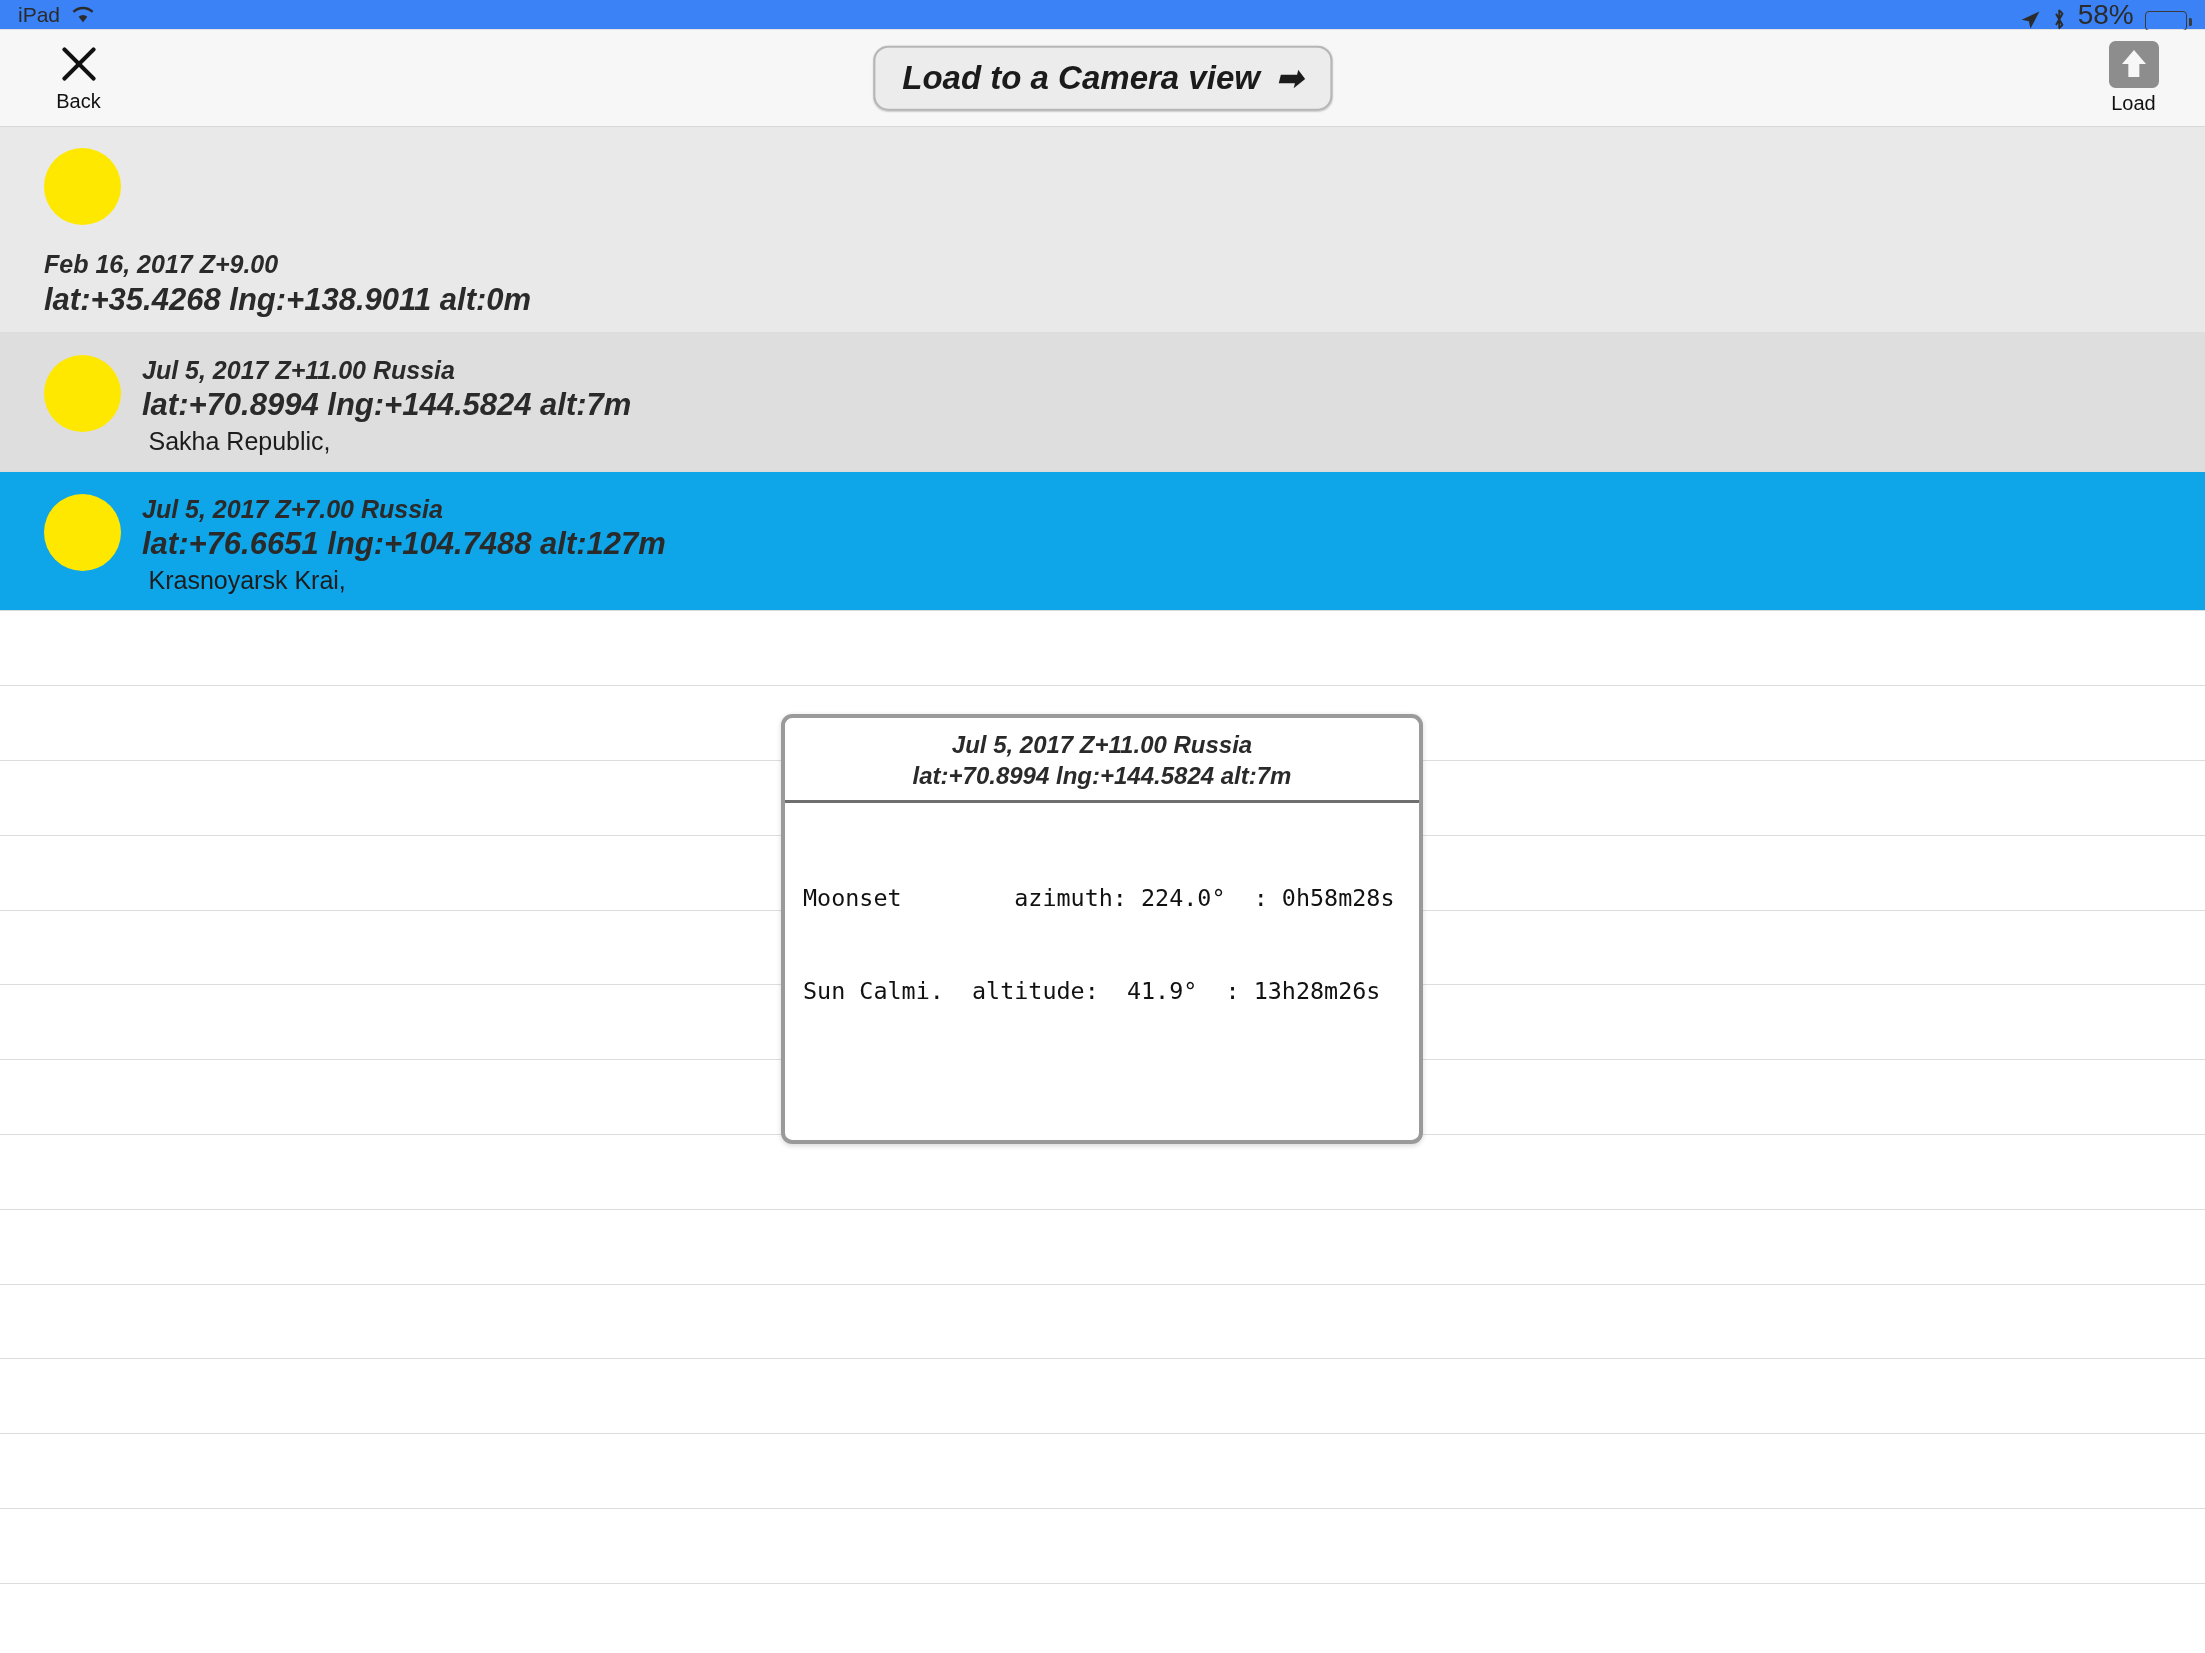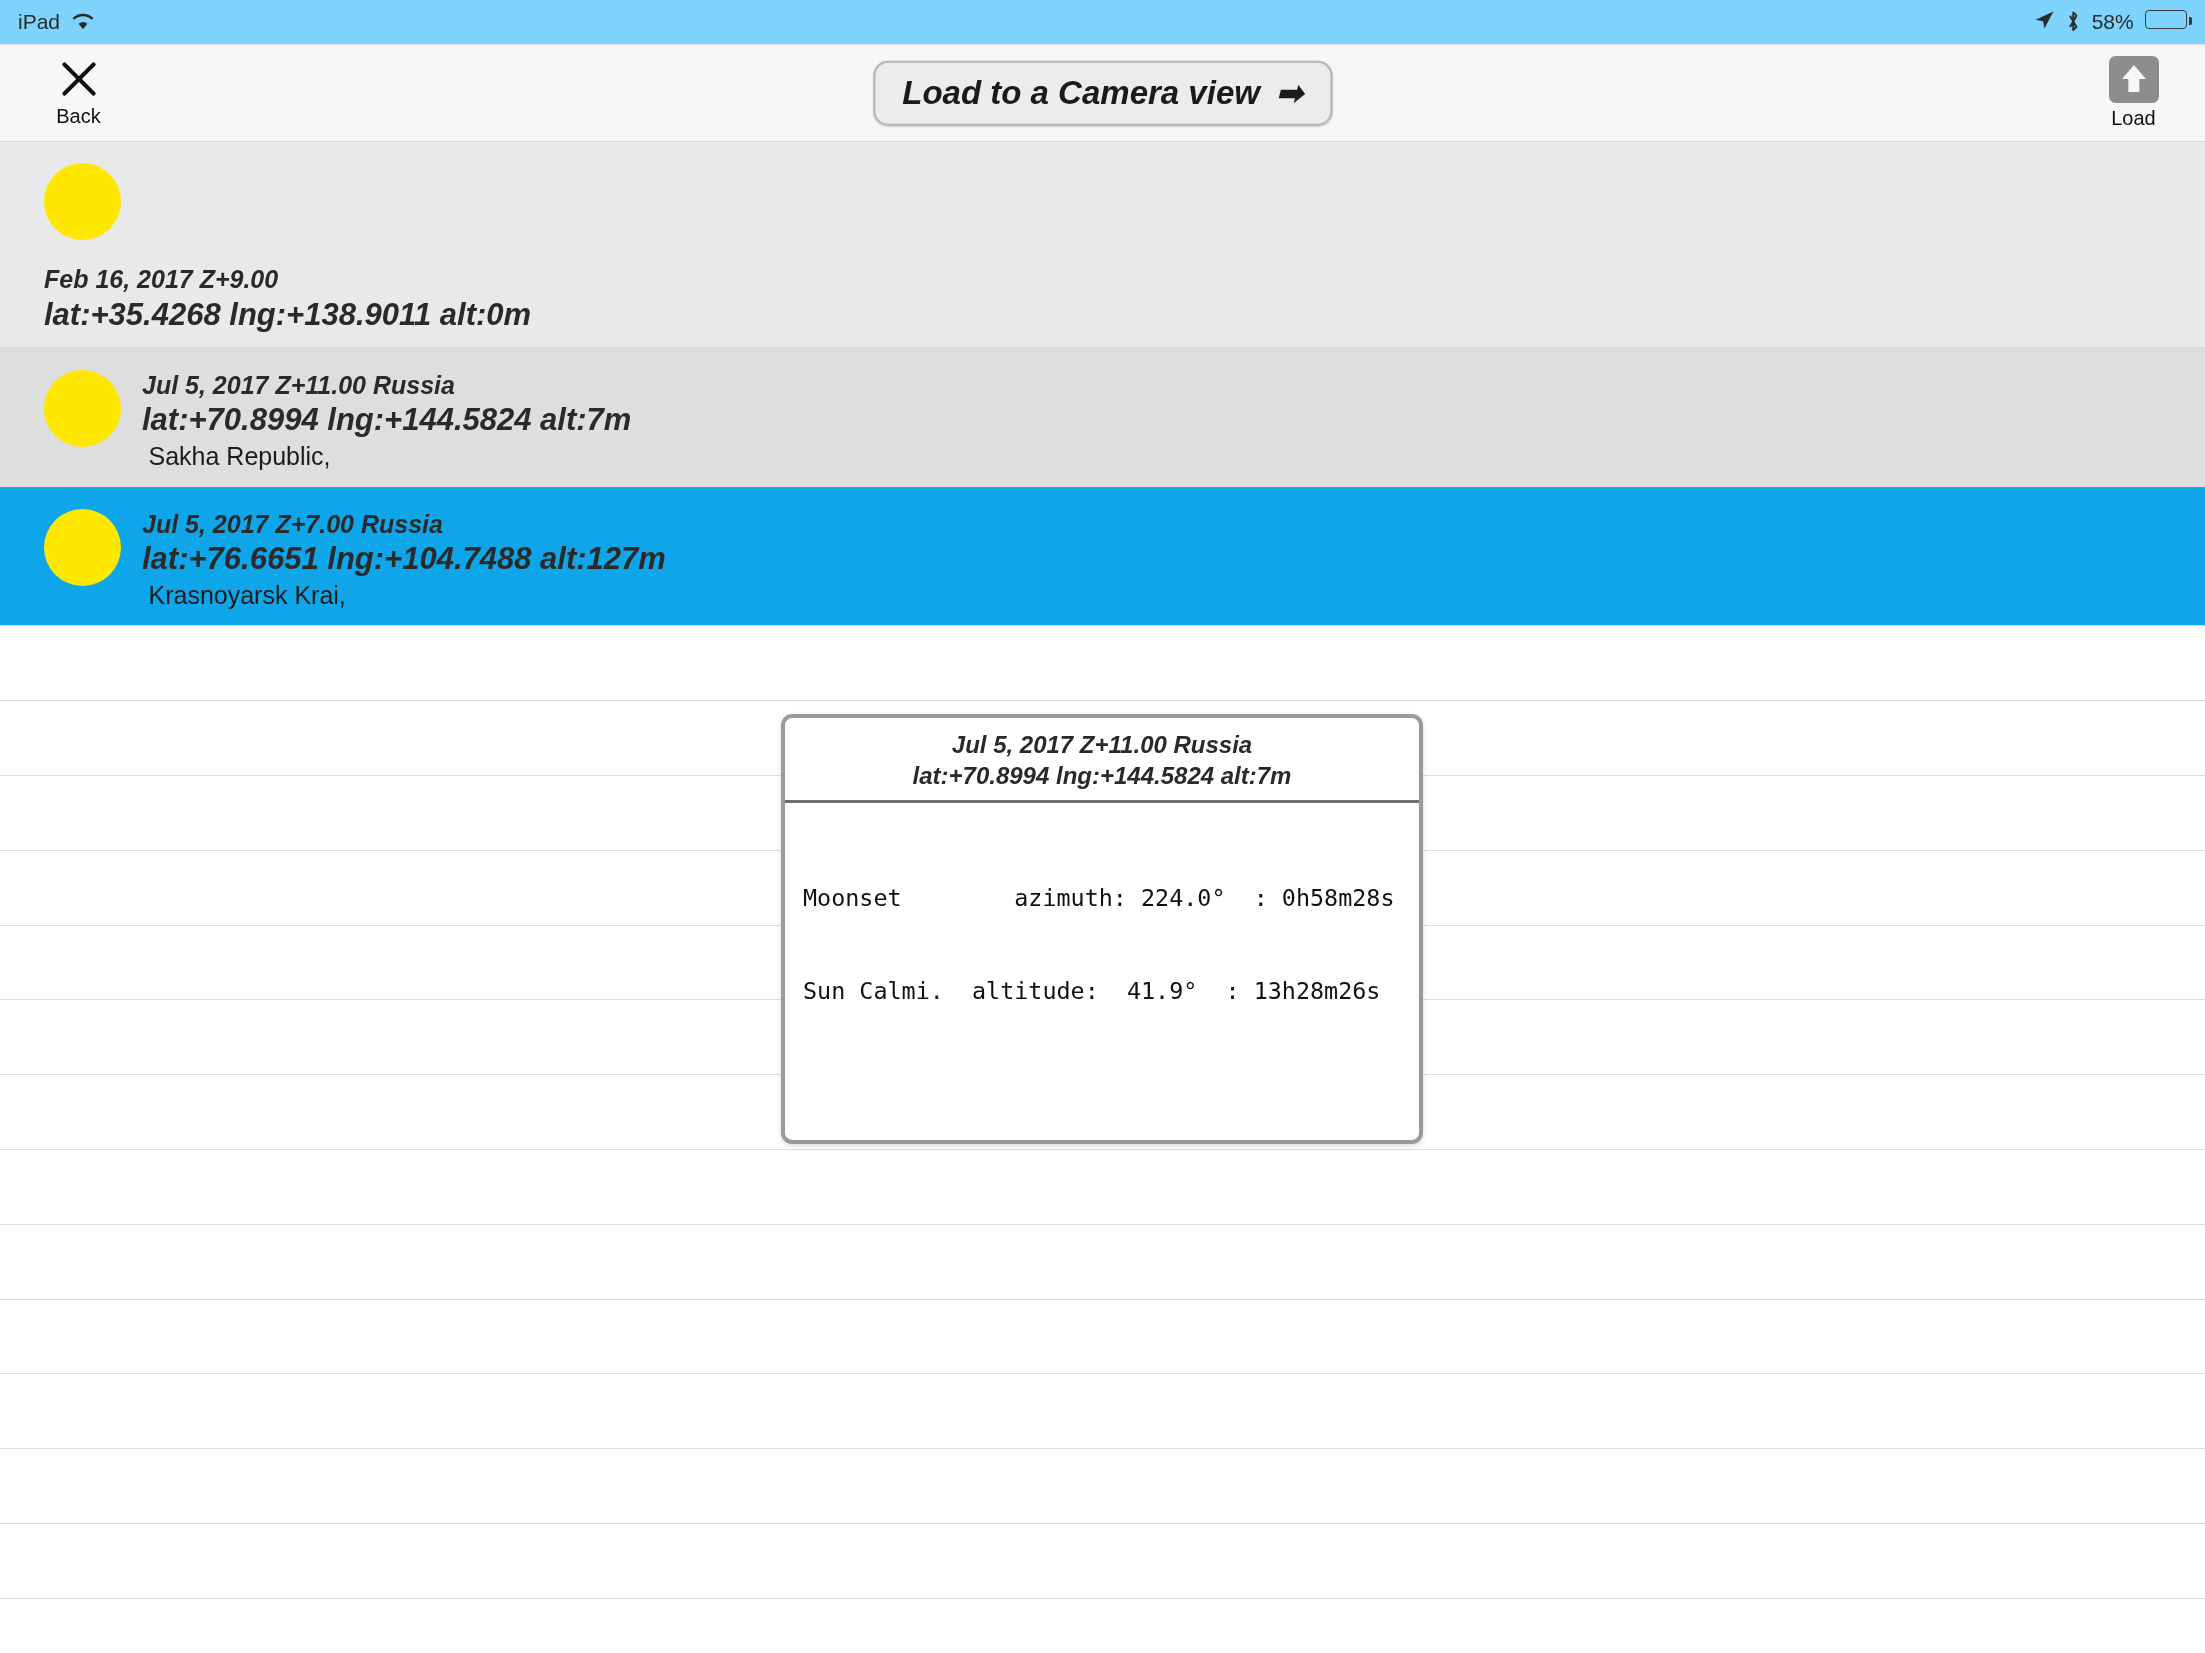--- a/index.html
+++ b/index.html
@@ -7,38 +7,38 @@
     width: 2205px;
     height: 1653px;
     background: #ffffff;
     font-family: "Liberation Sans", sans-serif;
     overflow: hidden;
   }
 
   
   .status-bar {
     position: relative;
-    height: 45px;
-    background: #7dd3fc;
+    height: 30px;
+    background: #3b82f6;
     border-bottom: 0.8px solid #e2e2e2;
     display: flex;
     align-items: center;
     padding: 0 18px;
     font-size: 21px;
     color: #2b2b2b;
   }
   .status-left { display: flex; align-items: center; gap: 11.3px; }
   .status-center {
     position: absolute; left: 0; right: 0; text-align: center;
     font-size: 22.6px; font-weight: 400; color: #1d1d1d;
     pointer-events: none;
   }
   .status-right {
-    margin-left: auto; display: flex; align-items: flex-start; gap: 11.3px;
-    font-size: 21px;
+    margin-left: auto; display: flex; align-items: flex-end; gap: 11.3px;
+    font-size: 28px;
   }
   .wifi-icon svg, .loc-icon svg, .bt-icon svg { display: block; }
   .battery {
     width: 42px; height: 19.4px; border: 1.6px solid #3a3a3a; border-radius: 4px;
     position: relative; display: inline-block;
   }
   .battery::after {
     content: ""; position: absolute; right: -5.7px; top: 5.7px;
     width: 3.2px; height: 8px; background: #3a3a3a; border-radius: 0 1.6px 1.6px 0;
   }

